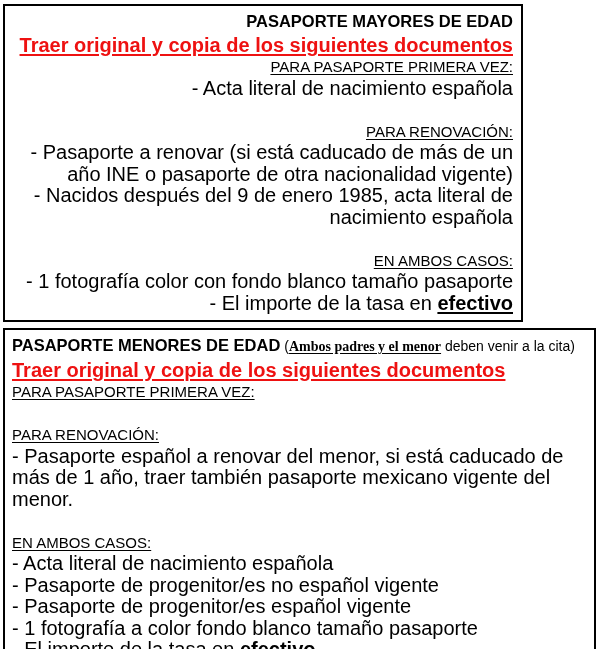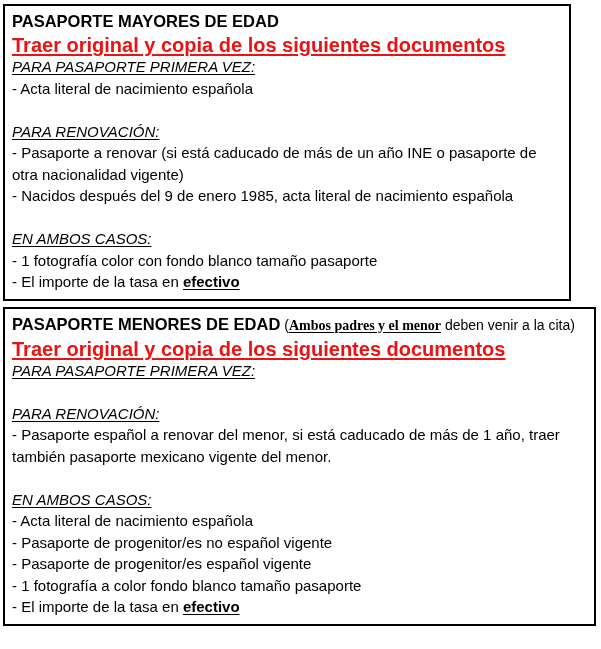--- a/index.html
+++ b/index.html
@@ -11,21 +11,21 @@
     overflow: hidden;
     font-family: "Liberation Sans", sans-serif;
     color: var(--ink);
   }
   .page { padding: 4px 0 0 3px; }
   .doc-box {
     border: 2px solid var(--ink);
     background: #ffffff;
     padding: 3px 8px 6px 7px;
   }
-  .doc-box--adults { width: 568px; margin-bottom: 6px; }
+  .doc-box--adults { width: 520px; margin-bottom: 6px; text-align: right; }
   .doc-box--minors { width: 593px; }
   .title-line {
     font-size: 16.5px;
     font-weight: bold;
     line-height: 25px;
     white-space: nowrap;
   }
   .title-note {
     font-size: 14px;
     font-weight: normal;
@@ -42,24 +42,23 @@
     font-weight: bold;
     text-decoration: underline;
     text-underline-offset: 2px;
     line-height: 22px;
   }
   .heading {
     font-size: 15px;
     text-decoration: underline;
     text-underline-offset: 2px;
     line-height: 21.5px;
-    font-style: italic;
   }
   .item {
-    font-size: 15px;
+    font-size: 20px;
     line-height: 21.5px;
   }
   .blank-line { height: 21.5px; }
   .fee-bold {
     font-weight: bold;
     text-decoration: underline;
     text-underline-offset: 2px;
   }
 </style>
 </head>

